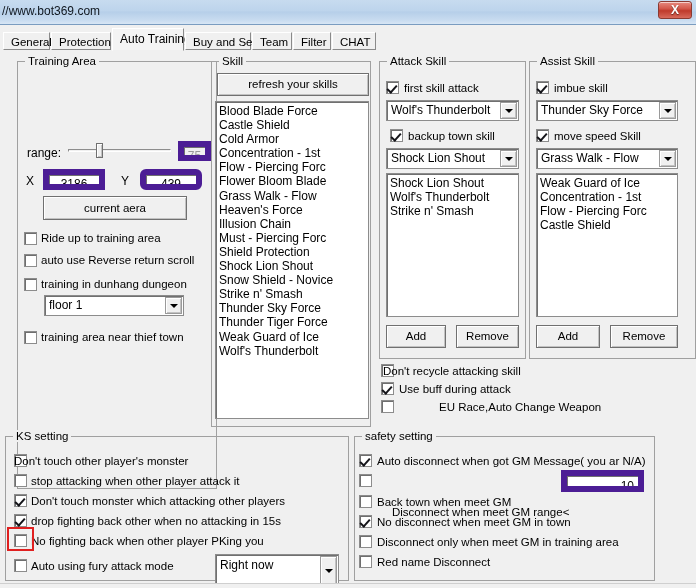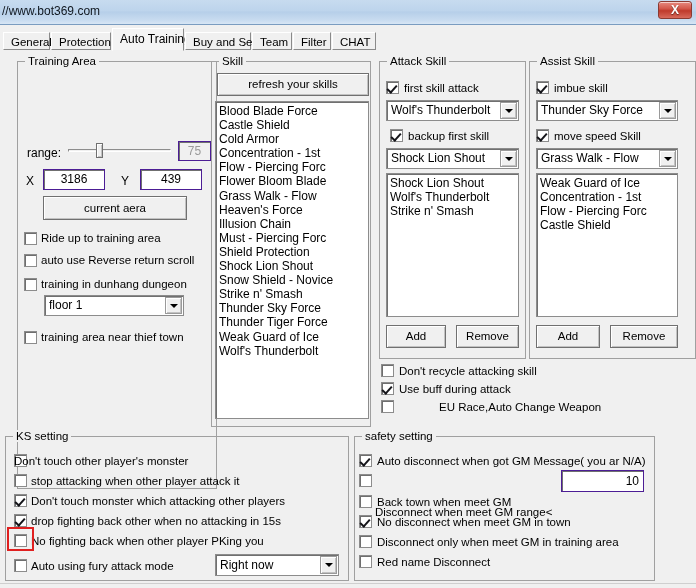--- a/index.html
+++ b/index.html
@@ -144,21 +144,21 @@
     box-shadow: inset 1px 1px 0 #ffffff, inset -1px -1px 0 #c2c2c2;
     text-align: center;
     font-size: 11.5px;
     box-sizing: border-box;
     color: #000;
     white-space: nowrap;
   }
   .txt {
     position: absolute;
     background: #ffffff;
-    border: 1px solid #4c1d95;
+    border: 6px solid #4c1d95;
     box-shadow: inset 1px 1px 0 #707070;
     box-sizing: border-box;
     font-size: 12px;
     text-align: center;
     color: #000;
     white-space: nowrap;
     overflow: hidden;
   }
   .txt.right { text-align: right; padding-right: 4px; }
   .txt.disabled {
@@ -294,21 +294,21 @@
     <span class="plainlabel" style="left:9px; top:84px;">range:</span>
     <div class="slider" style="left:50px; top:80px; width:103px;">
       <div class="track"></div>
       <div class="thumb" style="left:28px;"></div>
     </div>
     <div class="txt disabled" style="left:160px; top:79px; width:33px; height:20px; line-height:18px;">75</div>
 
     <span class="plainlabel" style="left:8px; top:112px;">X</span>
     <div class="txt" style="left:25px; top:107px; width:62px; height:21px; line-height:19px;">3186</div>
     <span class="plainlabel" style="left:103px; top:112px;">Y</span>
-    <div class="txt" style="left:122px; top:107px; width:62px; height:21px; line-height:19px;">439</div>
+    <div class="txt" style="left:122px; top:107px; width:62px; height:21px; line-height:19px;border-radius:6px;">439</div>
 
     <div class="btn" style="left:25px; top:134px; width:144px; height:24px; line-height:22px;">current aera</div>
 
     <span class="cb" style="left:6px;  top:170px;"></span>
     <span class="cblabel" style="left:23px; top:170px;">Ride up to training area</span>
 
     <span class="cb" style="left:6px;  top:192px;"></span>
     <span class="cblabel" style="left:23px; top:192px;">auto use Reverse return scroll</span>
 
     <span class="cb" style="left:6px;  top:216px;"></span>
@@ -355,21 +355,21 @@
 
     <span class="cb checked" style="left:6px;  top:19px;"></span>
     <span class="cblabel" style="left:24px; top:20px;">first skill attack</span>
 
     <div class="combo" style="left:6px; top:38px; width:133px; height:21px; line-height:19px;">
       <span class="ctext">Wolf's Thunderbolt</span>
       <span class="arrowbox"></span>
     </div>
 
     <span class="cb checked" style="left:10px; top:67px;"></span>
-    <span class="cblabel" style="left:28px; top:68px;">backup first skill</span>
+    <span class="cblabel" style="left:28px; top:68px;">backup town skill</span>
 
     <div class="combo" style="left:6px; top:86px; width:133px; height:21px; line-height:19px;">
       <span class="ctext">Shock Lion Shout</span>
       <span class="arrowbox"></span>
     </div>
 
     <div class="listbox" style="left:6px; top:111px; width:133px; height:144px;">
       <div class="li">Shock Lion Shout</div>
       <div class="li">Wolf's Thunderbolt</div>
       <div class="li">Strike n' Smash</div>
@@ -404,21 +404,21 @@
       <div class="li">Flow - Piercing Forc</div>
       <div class="li">Castle Shield</div>
     </div>
 
     <div class="btn" style="left:6px;  top:263px; width:64px; height:23px; line-height:21px;">Add</div>
     <div class="btn" style="left:80px; top:263px; width:68px; height:23px; line-height:21px;">Remove</div>
   </div>
 
   <div style="position:absolute; left:379px; top:360px; width:307px; height:67px;">
     <span class="cb" style="left:2px;  top:4px;"></span>
-    <span class="cblabel" style="left:20px; top:5px;">Don't recycle attacking skill</span>
+    <span class="cblabel" style="left:4px; top:5px;">Don't recycle attacking skill</span>
 
     <span class="cb checked" style="left:2px;  top:22px;"></span>
     <span class="cblabel" style="left:20px; top:23px;">Use buff during attack</span>
 
     <span class="cb" style="left:2px;  top:40px;"></span>
     <span class="cblabel" style="left:20px; top:41px;padding-left:40px;">EU Race,Auto Change Weapon</span>
   </div>
 
   <div class="group" style="left:5px; top:436px; width:344px; height:145px;">
     <span class="legend">KS setting</span>
@@ -434,36 +434,36 @@
 
     <span class="cb checked" style="left:8px;  top:77px;"></span>
     <span class="cblabel" style="left:25px; top:78px;">drop fighting back other when no attacking in 15s</span>
 
     <span class="cb" style="left:8px;  top:97px;"></span>
     <span class="cblabel" style="left:25px; top:98px;">No fighting back when other player PKing you</span>
 
     <span class="cb" style="left:8px;  top:122px;"></span>
     <span class="cblabel" style="left:25px; top:123px;">Auto using fury attack mode</span>
 
-    <div class="combo" style="left:209px; top:117px; width:124px; height:22px; line-height:20px;">
+    <div class="combo" style="left:209px; top:117px; width:124px; height:33px; line-height:20px;">
       <span class="ctext">Right now</span>
       <span class="arrowbox"></span>
     </div>
   </div>
 
   <div id="pk-highlight" style="left:7px; top:527px; width:27px; height:24px;"></div>
 
   <div class="group" style="left:354px; top:436px; width:301px; height:145px;">
     <span class="legend">safety setting</span>
 
     <span class="cb checked" style="left:4px;  top:17px;"></span>
     <span class="cblabel" style="left:22px; top:18px;">Auto disconnect when got GM Message( you ar N/A)</span>
 
     <span class="cb" style="left:4px;  top:37px;"></span>
-    <span class="cblabel" style="left:20px; top:38px;margin-top:31px;">Disconnect when meet GM range&lt;</span>
+    <span class="cblabel" style="left:37px; top:38px;margin-top:31px;">Disconnect when meet GM range&lt;</span>
     <div class="txt right" style="left:206px; top:33px; width:83px; height:22px; line-height:20px;">10</div>
 
     <span class="cb" style="left:4px;  top:58px;"></span>
     <span class="cblabel" style="left:22px; top:59px;">Back town when meet GM</span>
 
     <span class="cb checked" style="left:4px;  top:78px;"></span>
     <span class="cblabel" style="left:22px; top:79px;">No disconnect when meet GM in town</span>
 
     <span class="cb" style="left:4px;  top:98px;"></span>
     <span class="cblabel" style="left:22px; top:99px;">Disconnect only when meet GM in training area</span>

